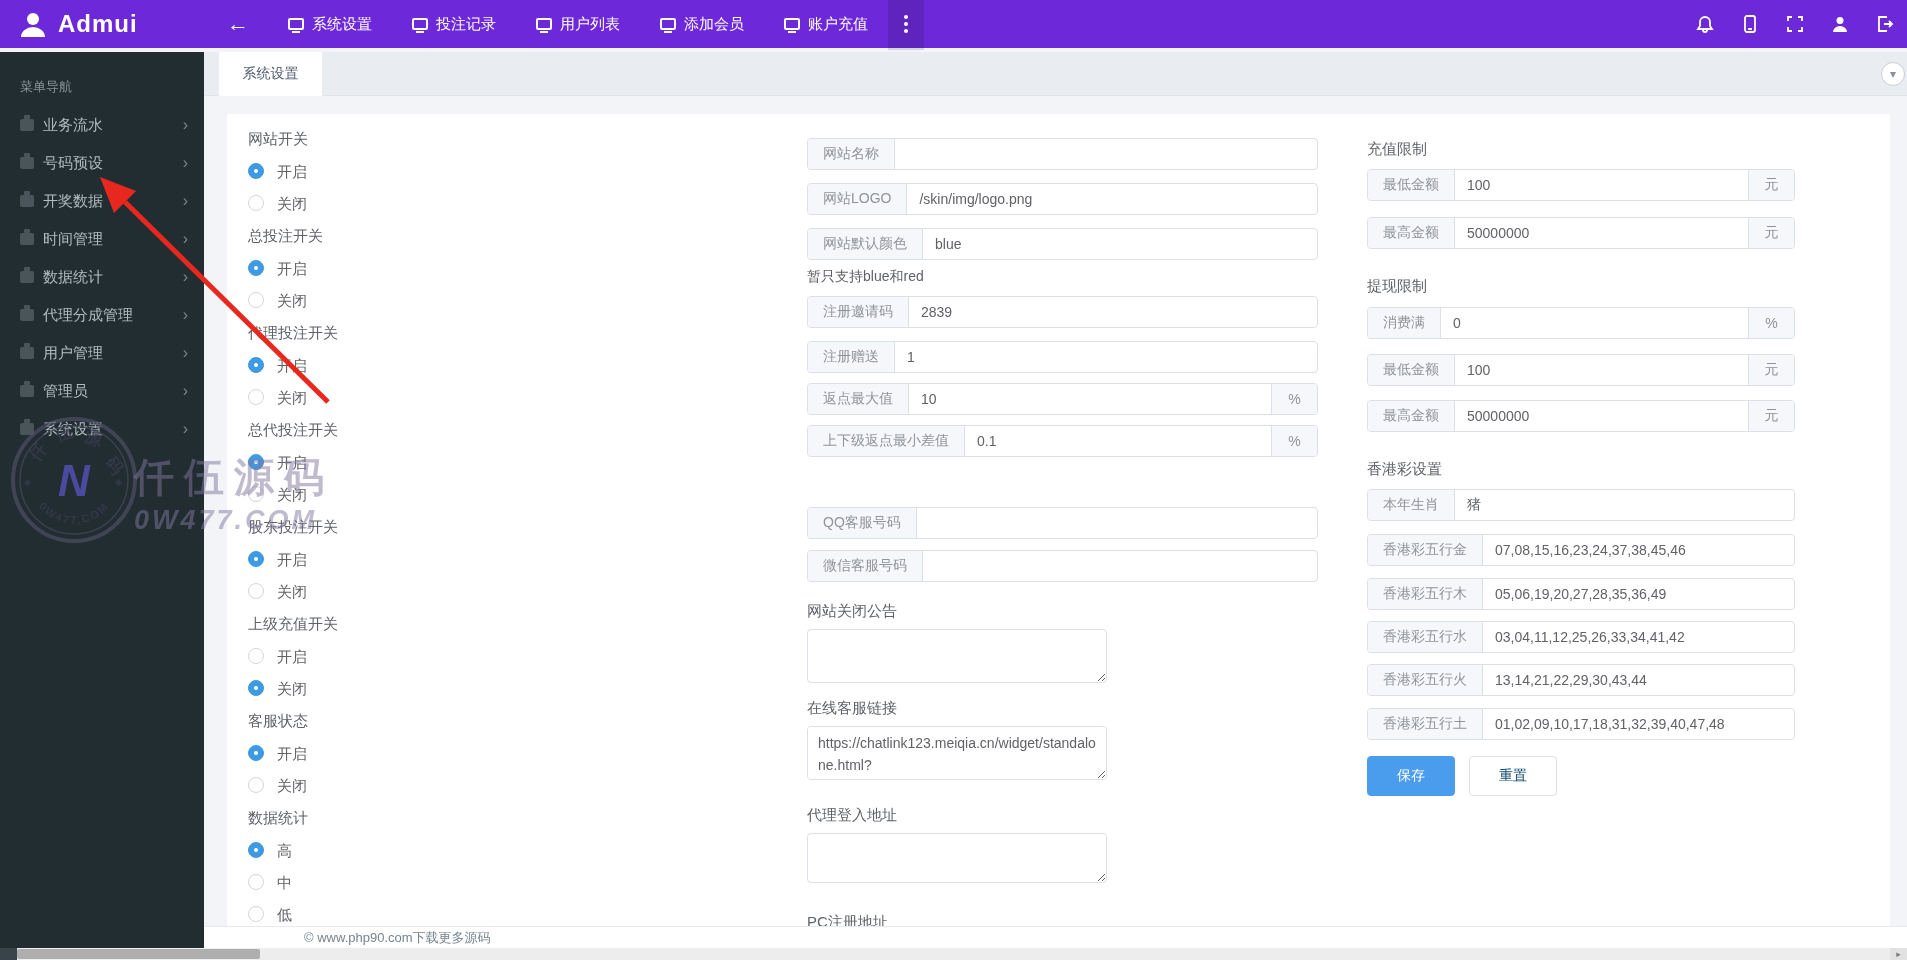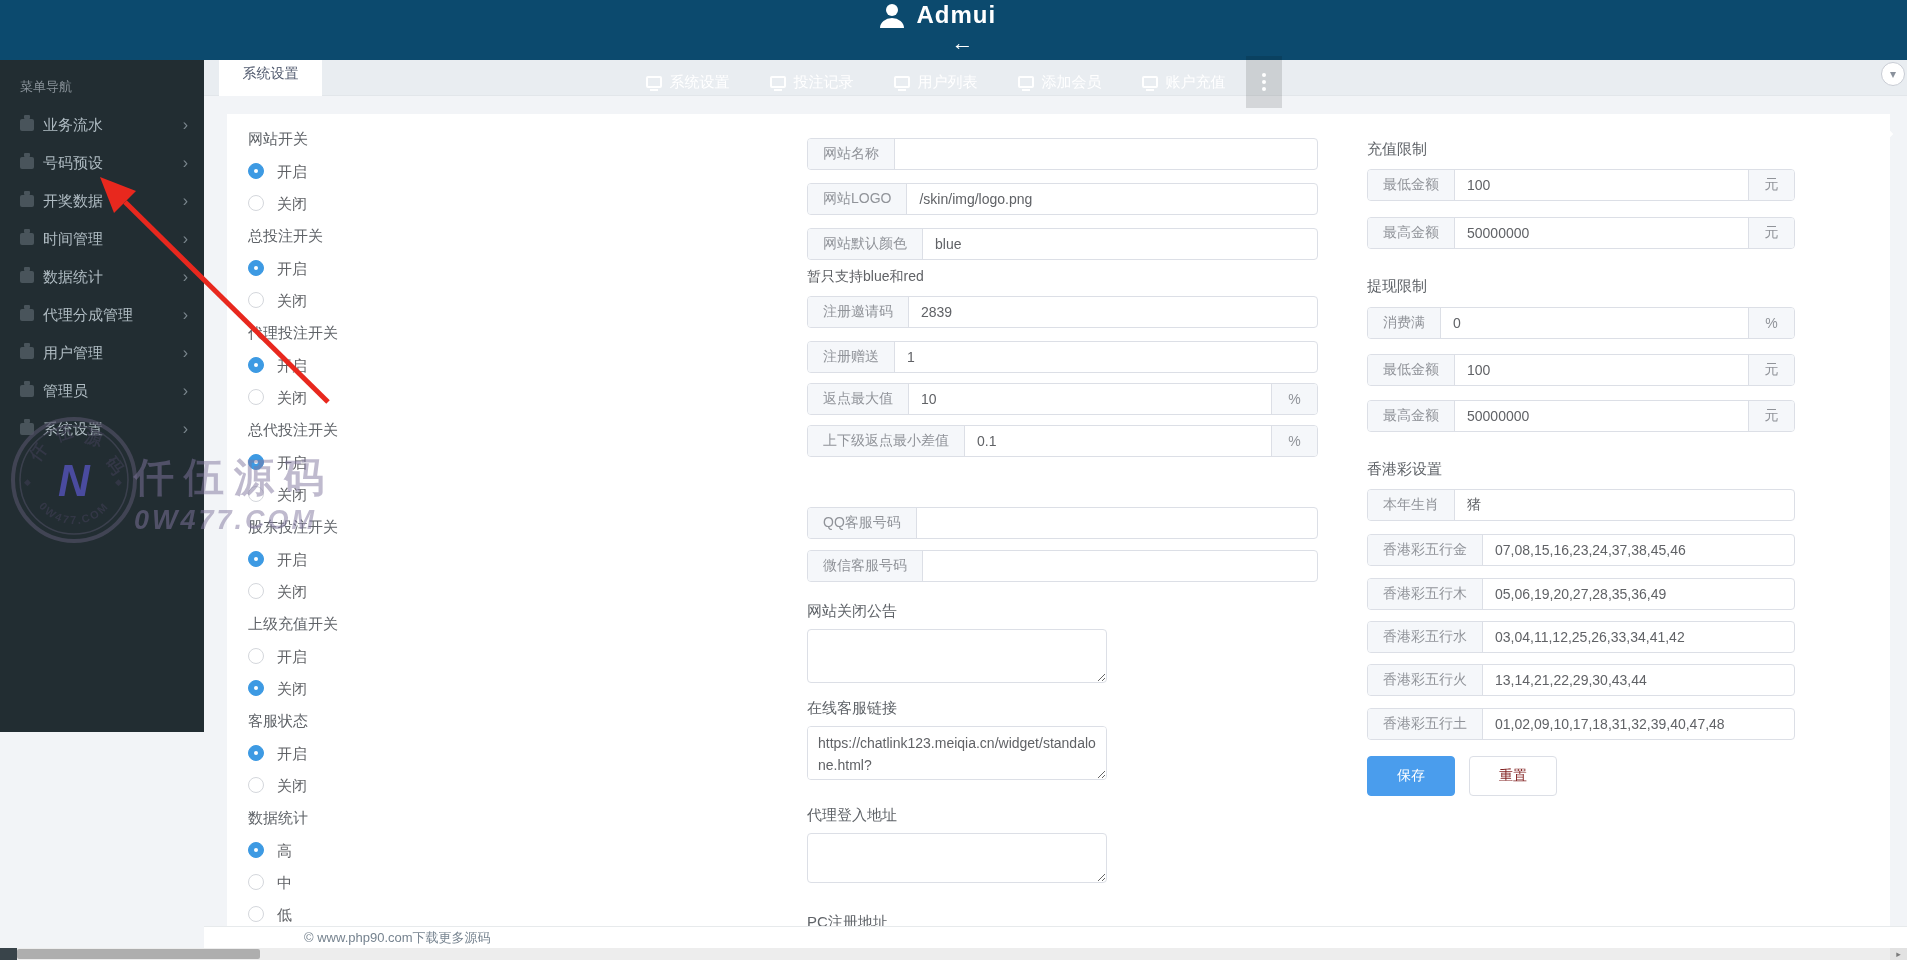--- a/index.html
+++ b/index.html
@@ -1,38 +1,38 @@
 <!DOCTYPE html>
 <html><head>
 <meta charset="utf-8">
 <style>
   * { margin:0; padding:0; box-sizing:border-box; }
   html,body { width:1907px; height:960px; overflow:hidden;
     font-family:"Liberation Sans","DejaVu Sans",sans-serif; background:#f2f4f7; }
   body { position:relative; }
 
   
-  .navbar { position:absolute; left:0; top:0; width:1907px; height:60px;
-    background:#0c4a6e; display:flex; align-items:center; color:#fff; z-index:10;flex-direction:column; }
+  .navbar { position:absolute; left:0; top:0; width:1907px; height:48px;
+    background:#6d28d9; display:flex; align-items:center; color:#fff; z-index:10; }
   .brand { display:flex; align-items:center; gap:10px; padding:0 24px 0 18px; min-width:190px; }
   .brand-logo { width:30px; height:30px; }
   .brand-name { font-size:24px; font-weight:bold; letter-spacing:1px; }
   .nav-back { width:60px; text-align:center; font-size:22px; cursor:pointer; margin-left:18px; }
   .nav-menu { display:flex; align-items:stretch; height:52px; }
   .nav-item { display:flex; align-items:center; gap:8px; padding:0 20px; font-size:15px; cursor:pointer; }
   .mon { width:16px; height:12px; border:2px solid #fff; border-radius:2px; position:relative; display:inline-block; }
   .mon::after { content:""; position:absolute; left:50%; transform:translateX(-50%); bottom:-5px; width:8px; height:2px; background:#fff; }
   .nav-more { width:36px; height:52px; background:rgba(0,0,0,0.12); display:flex; align-items:center; justify-content:center; cursor:pointer; }
   .vdots { width:4px; height:4px; border-radius:50%; background:#fff; box-shadow:0 7px 0 #fff, 0 -7px 0 #fff; }
   .nav-right { margin-left:auto; display:flex; align-items:center; height:52px; }
   .nav-ricon { width:45px; height:52px; display:flex; align-items:center; justify-content:center; cursor:pointer; }
   .nav-ricon svg { stroke:#fff; fill:none; stroke-width:1.8; }
 
   
-  .sidebar { position:absolute; left:0; top:52px; width:204px; height:680px;
+  .sidebar { position:absolute; left:0; top:52px; width:204px; height:896px;
     background:#222d32; z-index:5; overflow:hidden; }
   .sb-head { color:#8a939a; font-size:13px; padding:26px 0 10px 20px; }
   .sb-item { display:flex; align-items:center; height:38px; padding:0 16px 0 20px;
     color:#b0bcc3; font-size:15px; cursor:pointer; }
   .sb-ico { width:14px; height:12px; margin-right:9px; position:relative; background:#49545b; border-radius:2px; flex:0 0 14px; }
   .sb-ico::after { content:""; position:absolute; top:-4px; left:4px; width:6px; height:4px; background:#49545b; border-radius:1px; }
   .sb-label { flex:1; }
   .chev { color:#79858c; font-size:16px; }
   .chev::after { content:"›"; }
 
@@ -74,21 +74,21 @@
   textarea { width:300px; height:54px; border:1px solid #dcdfe6; border-radius:4px;
     font-family:inherit; font-size:14px; color:#606266; padding:5px 10px; line-height:22px;
     outline:none; display:block; resize:both; }
   textarea.scrolly { overflow-y:scroll; }
   .sec-label { font-size:15px; color:#5f6368; }
 
   .btn-row { display:flex; gap:14px; margin-top:16px; }
   .btn { height:40px; width:88px; border-radius:4px; font-size:14px; cursor:pointer;
     display:flex; align-items:center; justify-content:center; font-family:inherit; }
   .btn-primary { background:#4a9ded; color:#fff; border:1px solid #4a9ded; }
-  .btn-default { background:#fff; color:#7f1d1d; border:1px solid #dcdfe6; }
+  .btn-default { background:#fff; color:#0c4a6e; border:1px solid #dcdfe6; }
 
   
   .footer { position:absolute; left:204px; top:926px; width:1703px; height:22px; background:#fff;
     border-top:1px solid #e7eaec; font-size:13px; color:#76838f; line-height:21px; padding-left:100px; z-index:6; }
   .hscroll { position:absolute; left:0; top:948px; width:1907px; height:12px; background:#ededed; z-index:20; }
   .hs-corner { position:absolute; left:0; top:0; width:17px; height:12px; background:#39444a; }
   .hs-thumb { position:absolute; left:17px; top:1px; width:243px; height:10px; background:#aeaeae; border-radius:2px; }
   .hs-right { position:absolute; right:0; top:0; width:17px; height:12px; background:#e2e2e2;
     color:#7a7a7a; font-size:9px; text-align:center; line-height:12px; }
 

